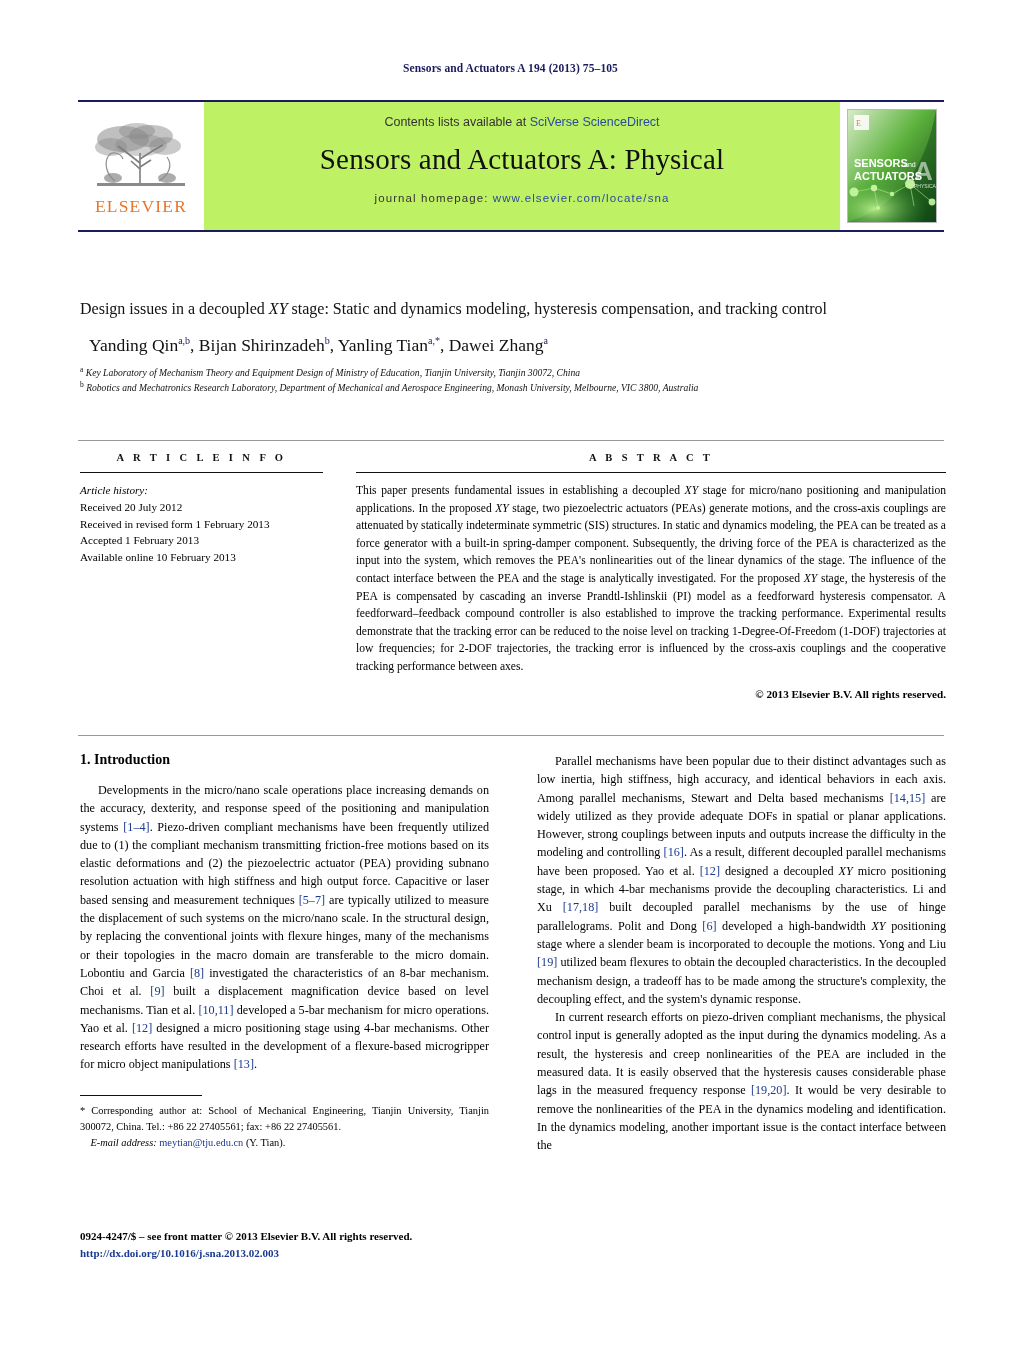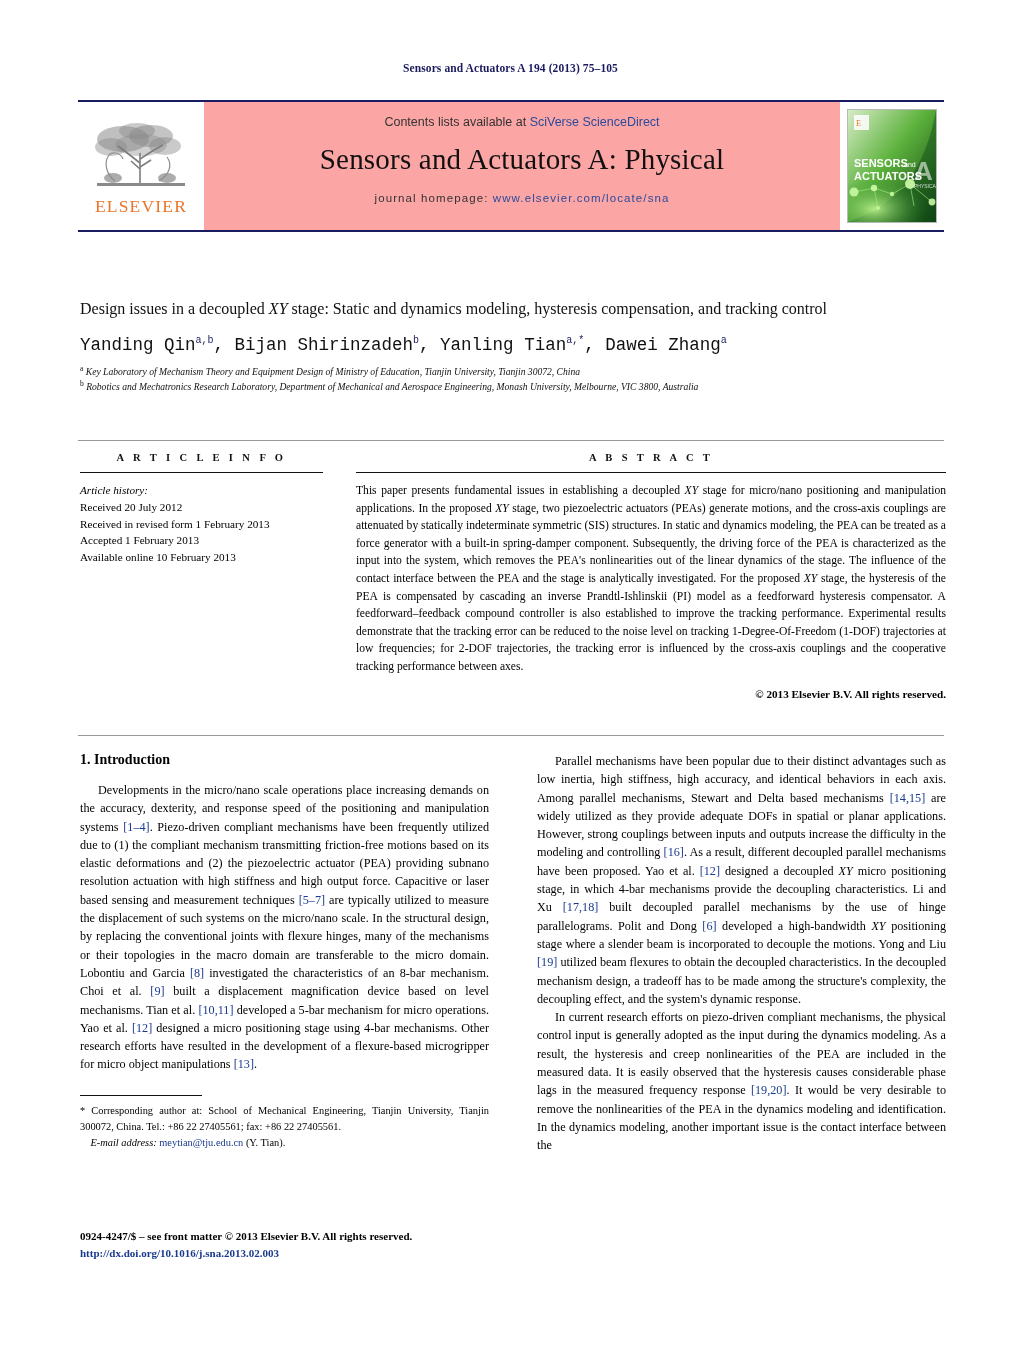--- a/index.html
+++ b/index.html
@@ -67,21 +67,21 @@
   }
   .elsevier-word {
     font-family: "Liberation Serif", serif;
     font-size: 17.5px;
     letter-spacing: 1.2px;
     color: #E8762C;
     margin-top: 1px;
   }
   .journal-band {
     flex: 1 1 auto;
-    background: #fca5a5;
+    background: #bef264;
     display: flex;
     flex-direction: column;
     align-items: center;
     justify-content: center;
     padding: 6px 0 20px 0;
     box-sizing: border-box;
   }
   .contents-line {
     font-family: "Liberation Sans", sans-serif;
     font-size: 12.5px;
@@ -121,24 +121,25 @@
   .title-block { position: absolute; left: 80px; top: 282px; width: 866px; }
   .paper-title {
     font-family: "Liberation Serif", serif;
     font-size: 16px;
     line-height: 1.26;
     color: #111111;
     margin: 17px 0 16px 0;
     font-weight: normal;
   }
   .authors {
-    font-family: Liberation Mono, monospace;
+    font-family: Liberation Serif, serif;
     font-size: 17.5px;
     color: #111111;
     margin-bottom: 9px;
+    margin-left: 9px;
   }
   .authors sup { font-size: 10px; color: #1a1a5e; vertical-align: super; }
   .affil {
     font-family: "Liberation Serif", serif;
     font-style: italic;
     font-size: 9.6px;
     line-height: 1.45;
     color: #111111;
   }
   .affil sup { font-style: normal; font-size: 7.5px; vertical-align: super; }

